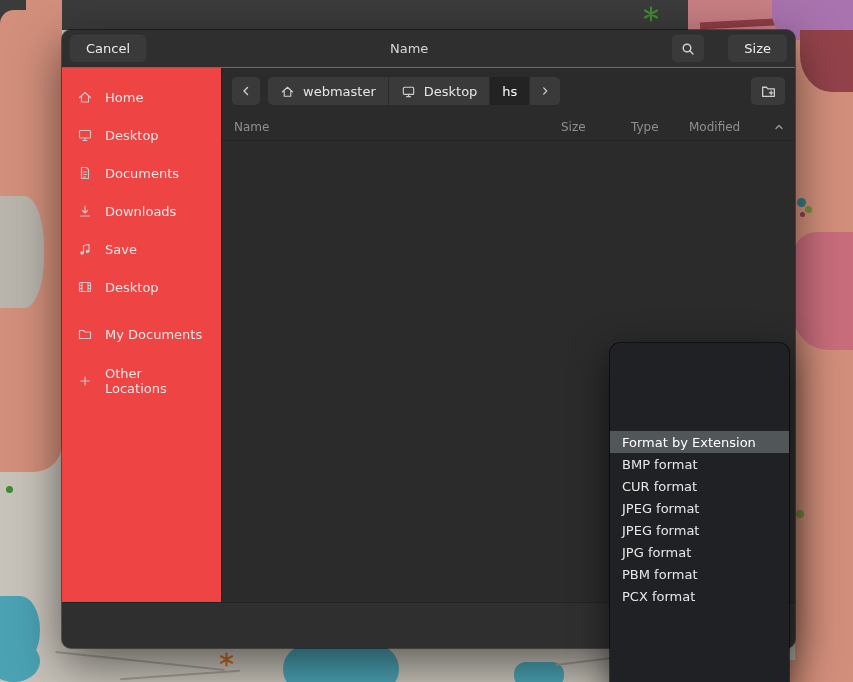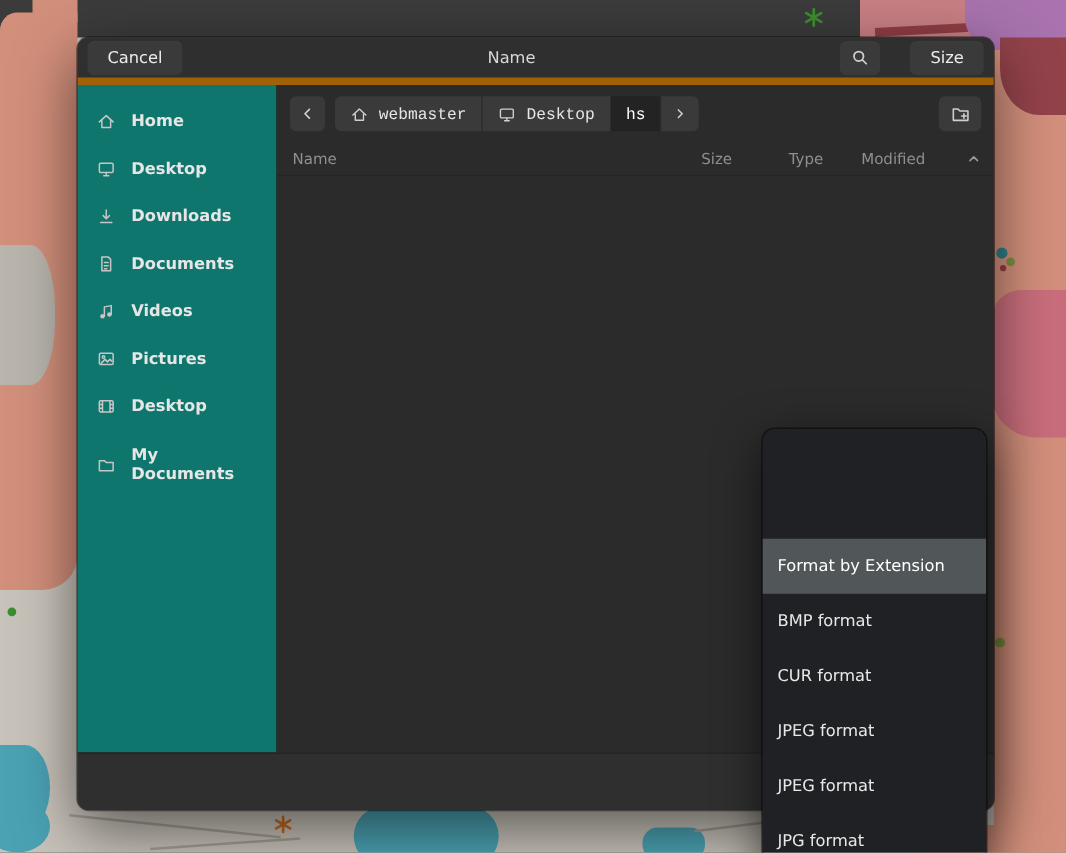--- a/index.html
+++ b/index.html
@@ -14,47 +14,47 @@
   
   .dialog {
     position: absolute; left: 62px; top: 30px; width: 733px; height: 618px;
     background: #2d2d2d; border-radius: 9px;
     box-shadow: 0 16px 48px rgba(0,0,0,.55), 0 0 0 1px rgba(0,0,0,.45);
     display: flex; flex-direction: column; overflow: hidden; z-index: 5;
     color: #e6e6e6; font-size: 13px;
   }
   .header {
     flex: 0 0 38px; display: flex; align-items: center; gap: 24px;
-    padding: 0 8px; background: #2f2f2f; border-bottom: 6px solid #a16207;
+    padding: 0 8px; background: #2f2f2f; border-bottom: 1px solid #a16207;
   }
   .btn {
     height: 27px; display: inline-flex; align-items: center; justify-content: center;
     padding: 0 16px; background: #3a3a3a; border-radius: 5px; color: #ececec;
     font-size: 13px; cursor: default; box-shadow: inset 0 1px 0 rgba(255,255,255,.03);
   }
   .icon-btn { width: 32px; padding: 0; color: #d2d2d2; }
   .spacer { flex: 1; }
   .name-label { color: #d8d8d8; }
   .entry {
     width: 372px; height: 27px; background: #2a2a2a; border: 1px solid #1c1c1c;
     border-radius: 5px; color: #f2f2f2; font-size: 13px; padding: 0 10px;
     font-family: inherit; outline: none;
   }
 
   .mid { flex: 1; display: flex; min-height: 0; }
   .sidebar {
-    width: 160px; flex: 0 0 160px; background: #0f766e;
-    border-right: 1px solid #232323; padding-top: 10px; font-weight: bold;
+    width: 160px; flex: 0 0 160px; background: #ef4444;
+    border-right: 1px solid #232323; padding-top: 10px;
   }
   .side-item { height: 38px; display: flex; align-items: center; gap: 12px; padding: 0 15px; color: #e6e6e6; }
   .side-item .ic { width: 16px; height: 16px; color: #c6c6c6; display: flex; flex: 0 0 16px; }
   .side-gap { height: 9px; }
 
   .content { flex: 1; display: flex; flex-direction: column; background: #2b2b2b; min-width: 0; }
-  .pathbar { flex: 0 0 46px; display: flex; align-items: center; gap: 8px; padding: 0 10px; font-family: Liberation Mono, monospace; }
+  .pathbar { flex: 0 0 46px; display: flex; align-items: center; gap: 8px; padding: 0 10px; }
   .sq-btn {
     width: 28px; height: 28px; background: #3a3a3a; border-radius: 5px;
     display: flex; align-items: center; justify-content: center; color: #cfcfcf;
   }
   .crumbs { display: flex; gap: 1px; }
   .crumb {
     height: 28px; background: #3a3a3a; display: flex; align-items: center;
     gap: 8px; padding: 0 12px; color: #e6e6e6; font-size: 13px;
   }
   .crumb .ic { width: 15px; height: 15px; color: #cfcfcf; display: flex; }
@@ -78,21 +78,21 @@
   .footer { flex: 0 0 46px; background: #2f2f2f; border-top: 1px solid #232323; }
 
   
   .popup {
     position: absolute; left: 610px; top: 343px; width: 179px; height: 362px;
     background: #202124; border-radius: 10px;
     box-shadow: 0 10px 36px rgba(0,0,0,.6), 0 0 0 1px rgba(0,0,0,.55);
     z-index: 20; overflow: hidden; color: #e8e8e8; font-size: 13px;
   }
   .popup-empty { height: 88px; }
-  .opt { height: 44px; display: flex; align-items: center; padding: 0 12px; }
+  .opt { height: 22px; display: flex; align-items: center; padding: 0 12px; }
   .opt.selected { background: #515659; color: #ffffff; }
 
   svg { display: block; }
 </style>
 </head>
 <body>
 
 <div>
   <div class="shape" style="left:0;top:0;width:795px;height:30px;background:#3b3b3b;"></div>
   <div class="shape" style="left:688px;top:0;width:110px;height:30px;background:#c87f84;border-radius:0 0 12px 0;"></div>
@@ -172,53 +172,43 @@
           <svg viewBox="0 0 16 16" width="16" height="16" fill="none" stroke="currentColor" stroke-width="1.2" stroke-linecap="round" stroke-linejoin="round">
               <rect x="2.5" y="3.5" width="11" height="7.5" rx="1"></rect>
               <path d="M6 13.5 H10 M8 11 V13.5"></path>
             </svg>
         </span>
         <span>Desktop</span>
       </div>
       <div class="side-item">
         <span class="ic">
           <svg viewBox="0 0 16 16" width="16" height="16" fill="none" stroke="currentColor" stroke-width="1.2" stroke-linecap="round" stroke-linejoin="round">
-              <path d="M8 3 V9.5 M5.5 7.5 L8 10 L10.5 7.5 M3.5 13 H12.5"></path>
-            </svg>
-        </span>
-        <span>Downloads</span>
-      </div>
-      <div class="side-item">
-        <span class="ic">
-          <svg viewBox="0 0 16 16" width="16" height="16" fill="none" stroke="currentColor" stroke-width="1.2" stroke-linecap="round" stroke-linejoin="round">
               <path d="M4.5 2.5 H9.5 L11.5 4.5 V13.5 H4.5 Z"></path>
               <path d="M6.5 7 H9.5 M6.5 9.5 H9.5 M6.5 12 H8.5"></path>
             </svg>
         </span>
         <span>Documents</span>
+      </div>
+      <div class="side-item">
+        <span class="ic">
+          <svg viewBox="0 0 16 16" width="16" height="16" fill="none" stroke="currentColor" stroke-width="1.2" stroke-linecap="round" stroke-linejoin="round">
+              <path d="M8 3 V9.5 M5.5 7.5 L8 10 L10.5 7.5 M3.5 13 H12.5"></path>
+            </svg>
+        </span>
+        <span>Downloads</span>
       </div>
       <div class="side-item">
         <span class="ic">
           <svg viewBox="0 0 16 16" width="16" height="16" fill="none" stroke="currentColor" stroke-width="1.2" stroke-linecap="round" stroke-linejoin="round">
               <path d="M6.5 12 V4.5 L12 3.5 V10.5"></path>
               <circle cx="5" cy="12" r="1.8" fill="currentColor" stroke="none"></circle>
               <circle cx="10.5" cy="10.5" r="1.8" fill="currentColor" stroke="none"></circle>
             </svg>
         </span>
-        <span>Videos</span>
-      </div>
-      <div class="side-item">
-        <span class="ic">
-          <svg viewBox="0 0 16 16" width="16" height="16" fill="none" stroke="currentColor" stroke-width="1.2" stroke-linecap="round" stroke-linejoin="round">
-              <rect x="2.5" y="3.5" width="11" height="9" rx="1"></rect>
-              <circle cx="5.8" cy="6.5" r="1"></circle>
-              <path d="M4 11.5 L7 8.5 L9 10.5 L11 8.5 L12.5 10"></path>
-            </svg>
-        </span>
-        <span>Pictures</span>
+        <span>Save</span>
       </div>
       <div class="side-item">
         <span class="ic">
           <svg viewBox="0 0 16 16" width="16" height="16" fill="none" stroke="currentColor" stroke-width="1.2" stroke-linecap="round" stroke-linejoin="round">
               <rect x="2.5" y="3.5" width="11" height="9" rx="1"></rect>
               <path d="M5 3.5 V12.5 M11 3.5 V12.5 M2.5 6.5 H5 M2.5 9.5 H5 M11 6.5 H13.5 M11 9.5 H13.5"></path>
             </svg>
         </span>
         <span>Desktop</span>
       </div>
@@ -229,20 +219,28 @@
         <span class="ic">
           <svg viewBox="0 0 16 16" width="16" height="16" fill="none" stroke="currentColor" stroke-width="1.2" stroke-linecap="round" stroke-linejoin="round">
               <path d="M2.5 4.5 H6.5 L8 6 H13.5 V12.5 H2.5 Z"></path>
             </svg>
         </span>
         <span>My Documents</span>
       </div>
 
       <div class="side-gap"></div>
 
+      <div class="side-item">
+        <span class="ic">
+          <svg viewBox="0 0 16 16" width="16" height="16" fill="none" stroke="currentColor" stroke-width="1.2" stroke-linecap="round">
+              <path d="M8 4 V12 M4 8 H12"></path>
+            </svg>
+        </span>
+        <span>Other Locations</span>
+      </div>
     </div>
 
     <div class="content">
 
       <div class="pathbar">
         <div class="sq-btn">
           <span>
             <svg width="16" height="16" viewBox="0 0 16 16" fill="none" stroke="currentColor" stroke-width="1.4" stroke-linecap="round" stroke-linejoin="round">
                 <path d="M9.5 4.5 L6 8 L9.5 11.5"></path>
               </svg>

